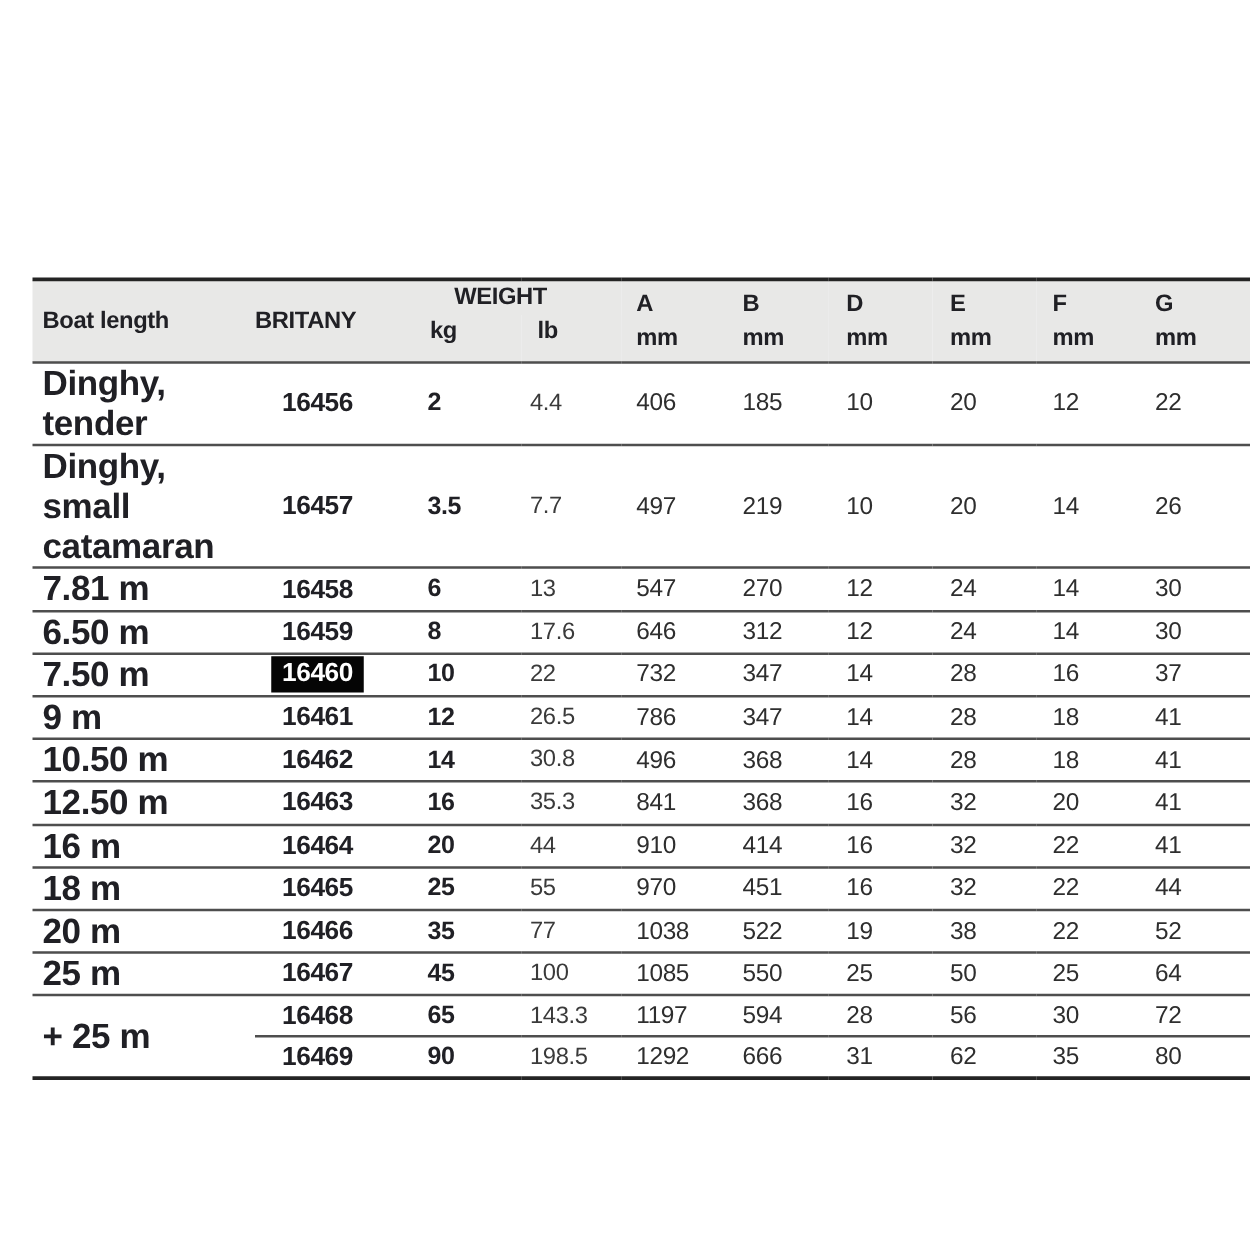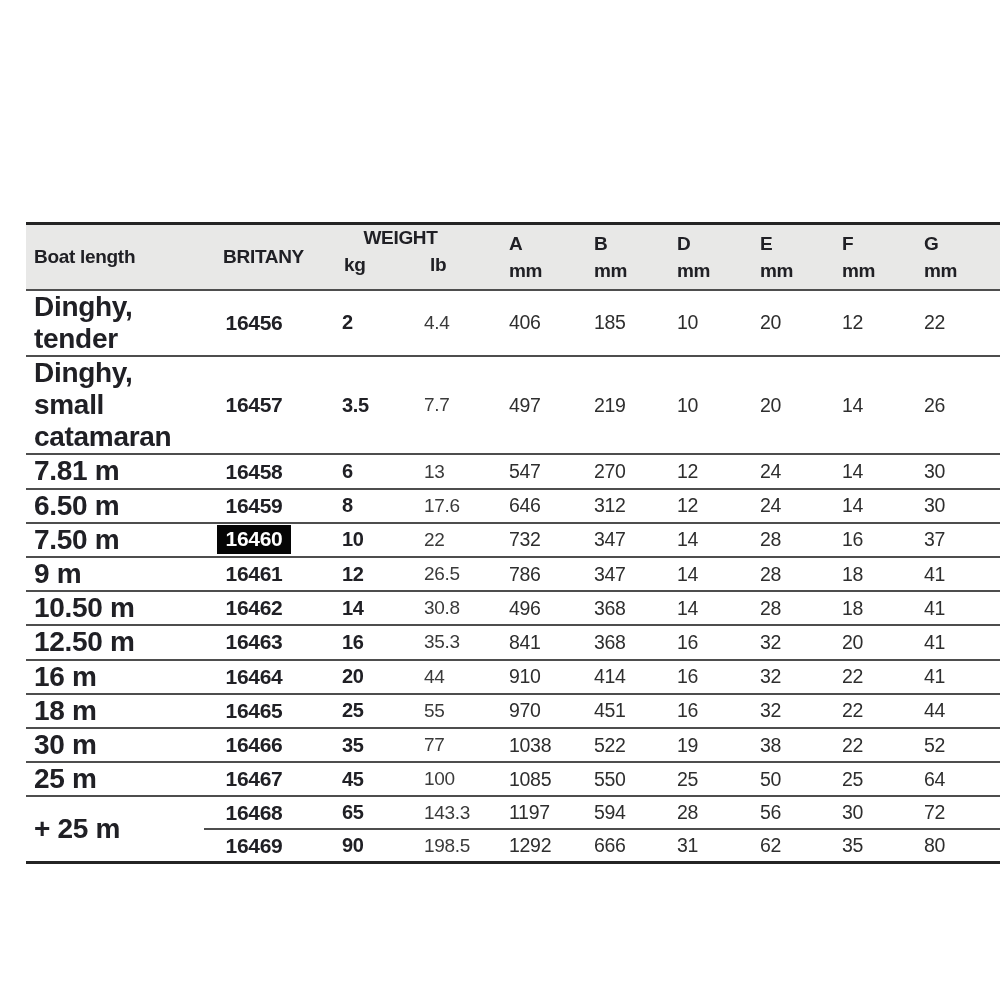--- a/index.html
+++ b/index.html
@@ -43,21 +43,21 @@
     background:var(--header-bg);
     font-weight:bold;
     font-size:19px;
     vertical-align:middle;
     text-align:left;
     border:none;
   }
   thead tr.hr1 th{height:28px;}
   thead tr.hr2 th{height:38px;}
   th.h-boat{padding-left:8px;}
-  th.h-brit{text-align:right;}
+  th.h-brit{text-align:left;}
   th.h-weight{text-align:center;vertical-align:middle;}
   th.h-kg{padding-left:40px;vertical-align:top;padding-top:2px;}
   th.h-lb{padding-left:13px;vertical-align:top;padding-top:2px;}
   th.h-dim{vertical-align:middle;}
   th.h-dim .dl,th.h-dim .du{display:block;line-height:27px;}
   th.h-dim-0{padding-left:12px}
   th.h-dim-1{padding-left:14px}
   th.h-dim-2{padding-left:14px}
   th.h-dim-3{padding-left:14px}
   th.h-dim-4{padding-left:13px}
@@ -260,21 +260,21 @@
           <td class="c-kg">25</td>
           <td class="c-lb">55</td>
           <td class="c-dim c-dim-0">970</td>
           <td class="c-dim c-dim-1">451</td>
           <td class="c-dim c-dim-2">16</td>
           <td class="c-dim c-dim-3">32</td>
           <td class="c-dim c-dim-4">22</td>
           <td class="c-dim c-dim-5">44</td>
         </tr>
         <tr>
-          <td class="c-boat">30 m</td>
+          <td class="c-boat">20 m</td>
           <td class="c-brit"><span>16466</span></td>
           <td class="c-kg">35</td>
           <td class="c-lb">77</td>
           <td class="c-dim c-dim-0">1038</td>
           <td class="c-dim c-dim-1">522</td>
           <td class="c-dim c-dim-2">19</td>
           <td class="c-dim c-dim-3">38</td>
           <td class="c-dim c-dim-4">22</td>
           <td class="c-dim c-dim-5">52</td>
         </tr>

